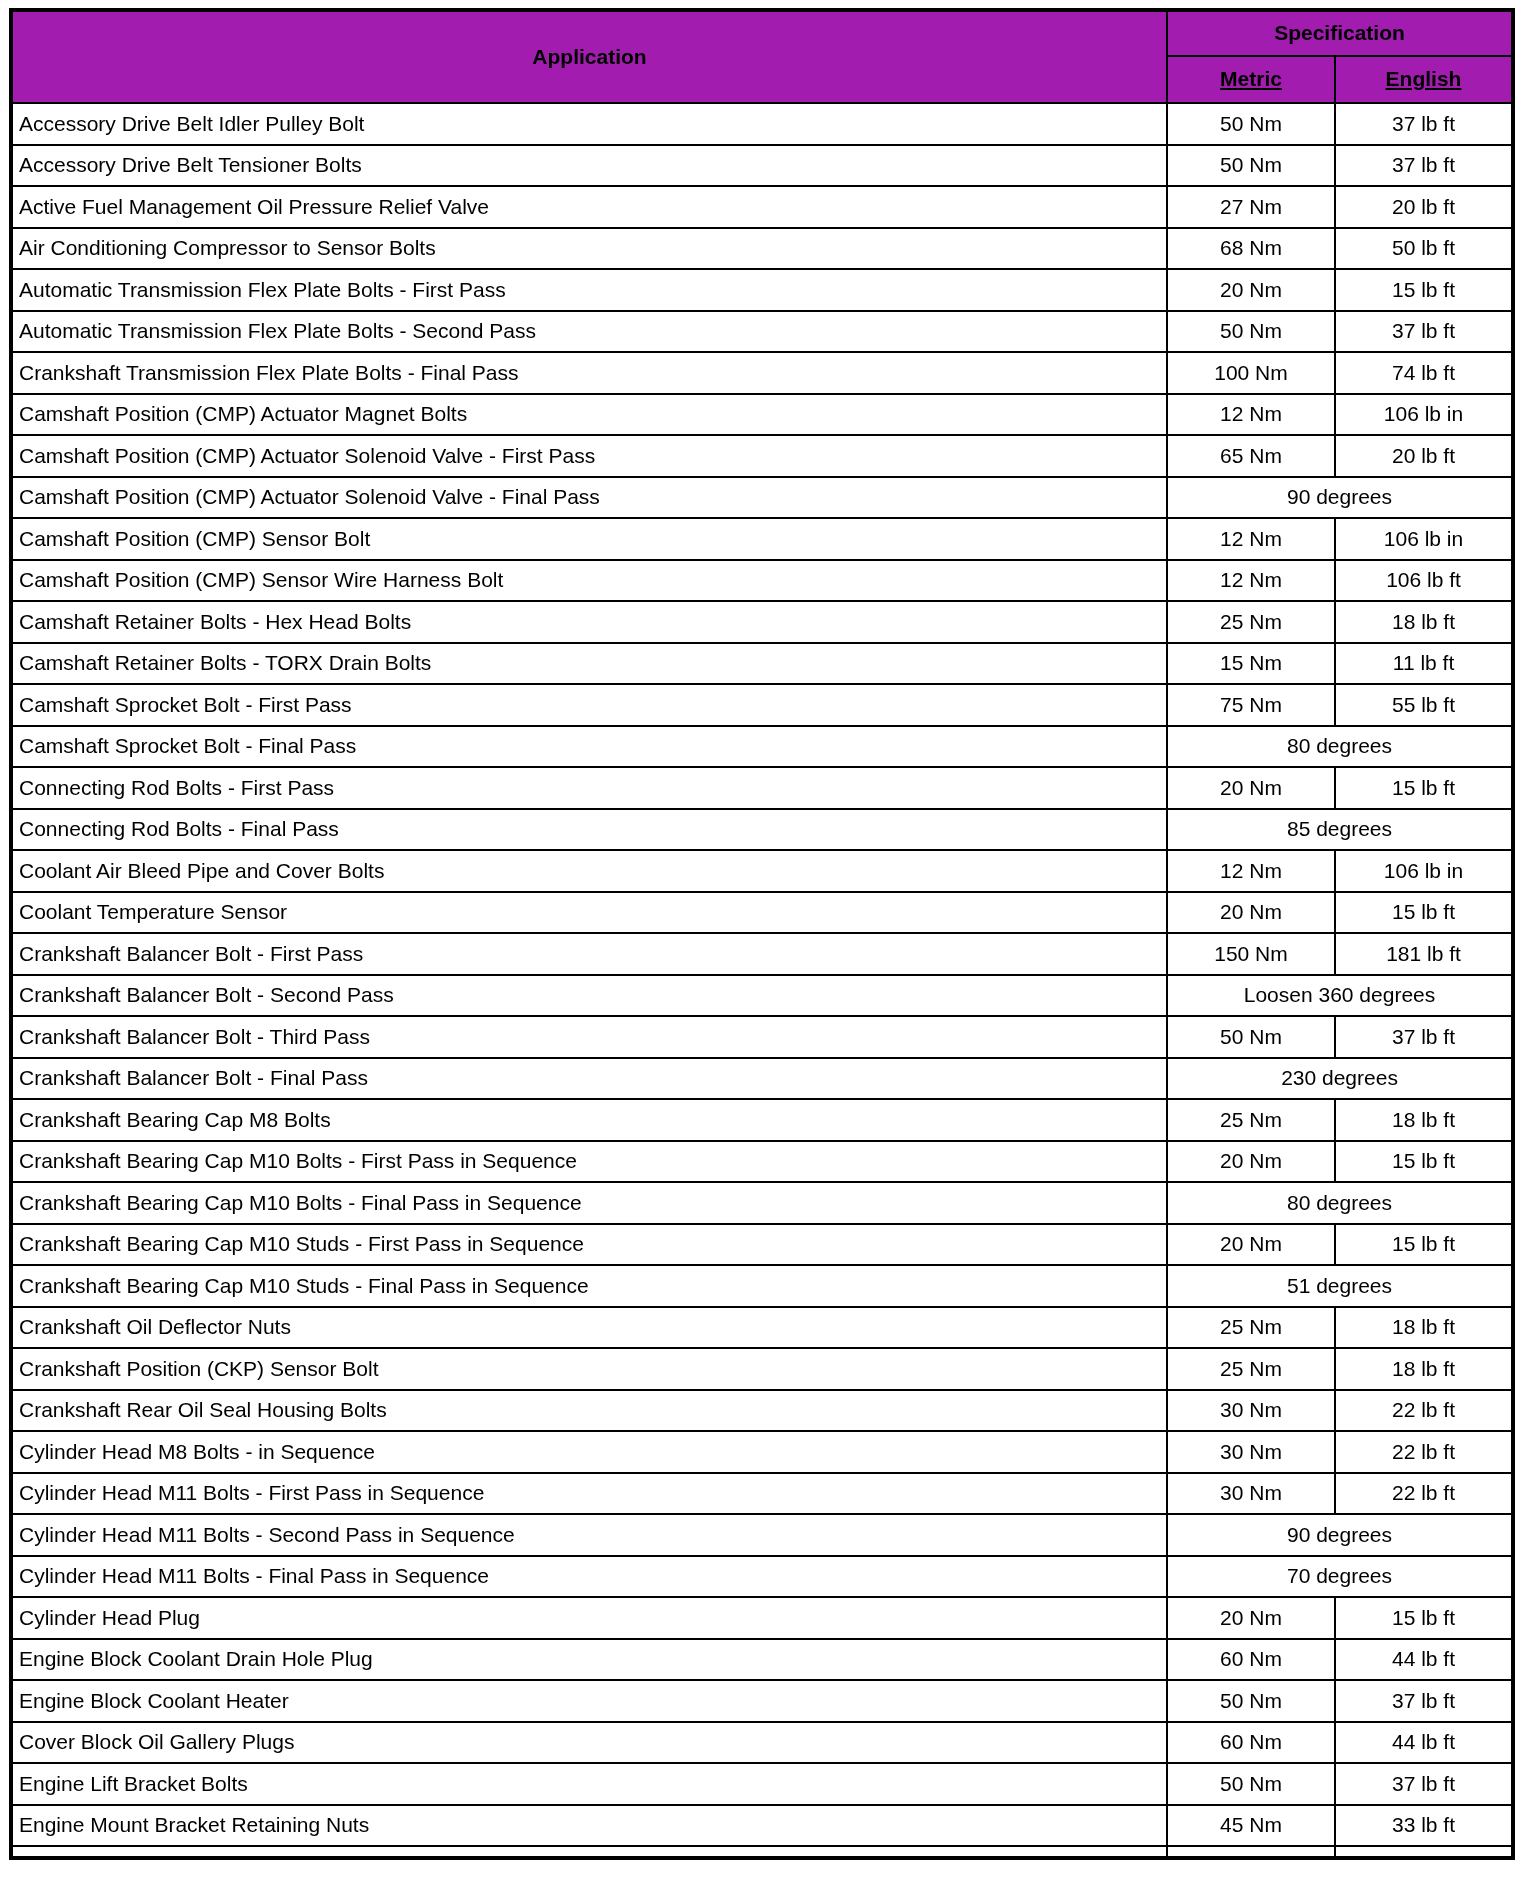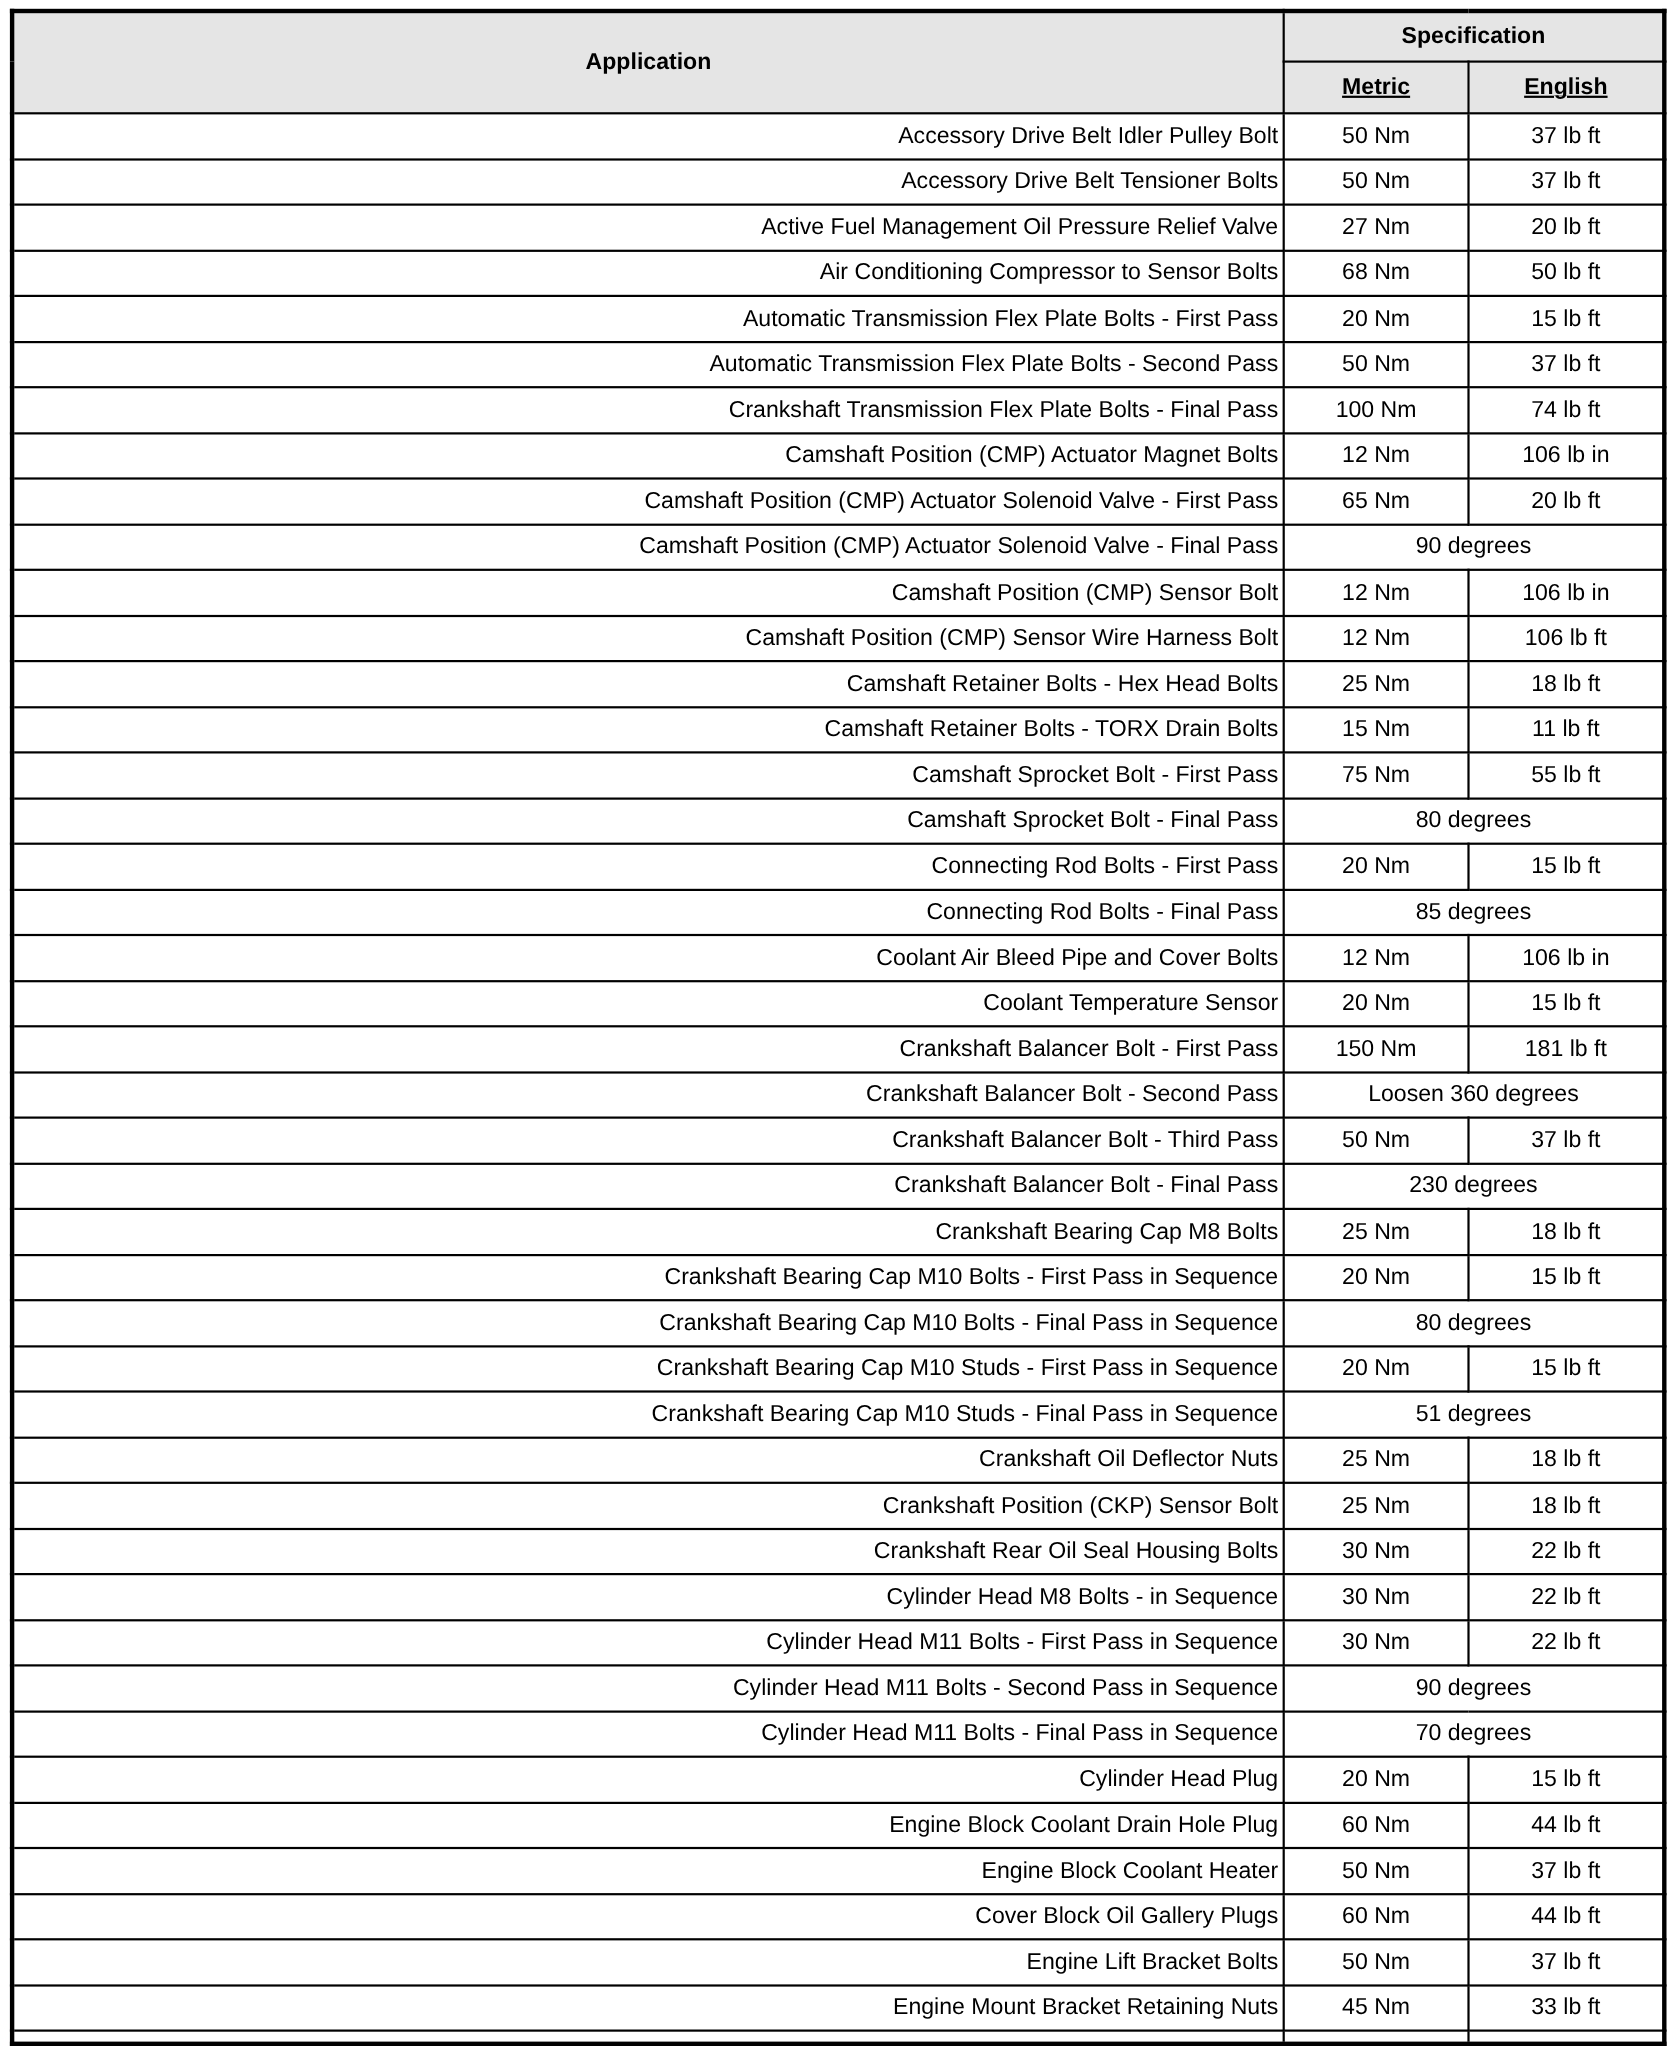--- a/index.html
+++ b/index.html
@@ -35,27 +35,27 @@
     border: 2px solid #000000;
     font-size: 21px;
     line-height: 1.15;
     overflow: hidden;
     white-space: nowrap;
   }
   thead th {
     font-weight: bold;
     text-align: center;
     height: 43px;
-    background: #e5e5e5;
+    background: #a21caf;
   }
   th.spec-header { height: 41px; }
   th.sub-header { height: 43px; text-decoration: underline; }
   tbody tr.data-row { height: 41.5px; }
   td.app-cell {
-    text-align: right;
+    text-align: left;
     padding: 0 4px 0 6px;
   }
   td.val-cell {
     text-align: center;
     padding: 0 2px;
   }
   tr.partial-row { height: 12px; }
   tr.partial-row td { border-bottom: none; }
 </style>
 </head>

